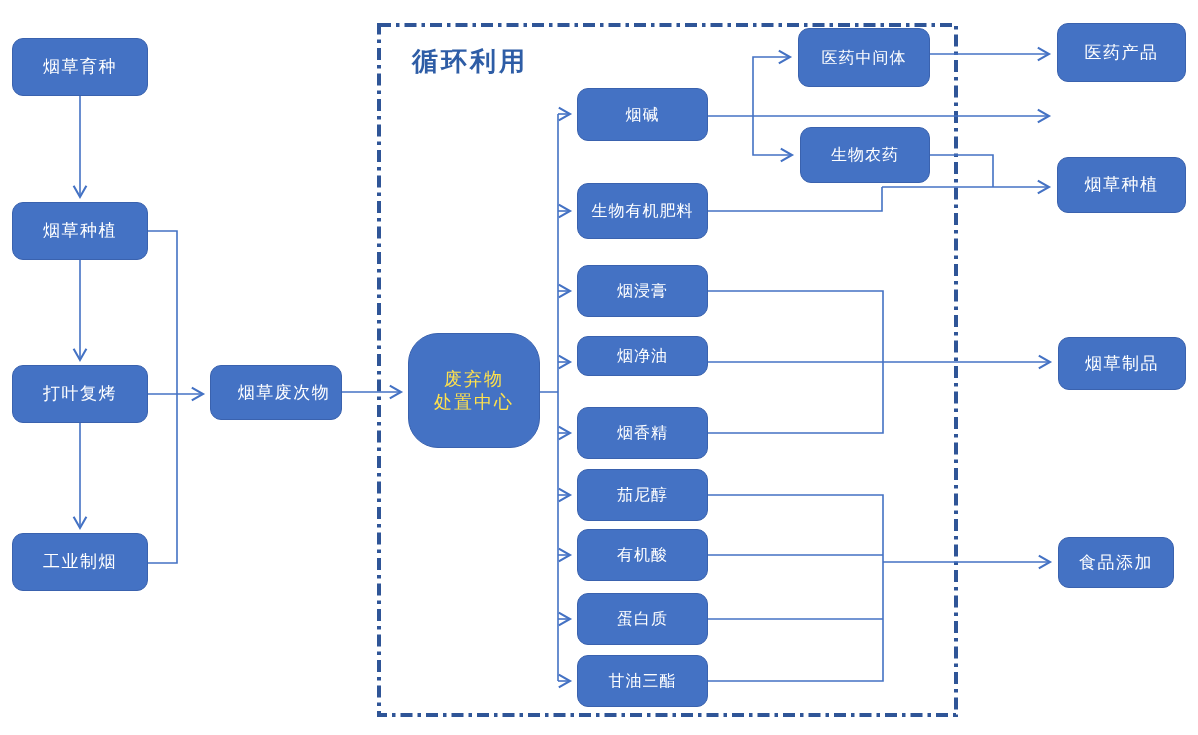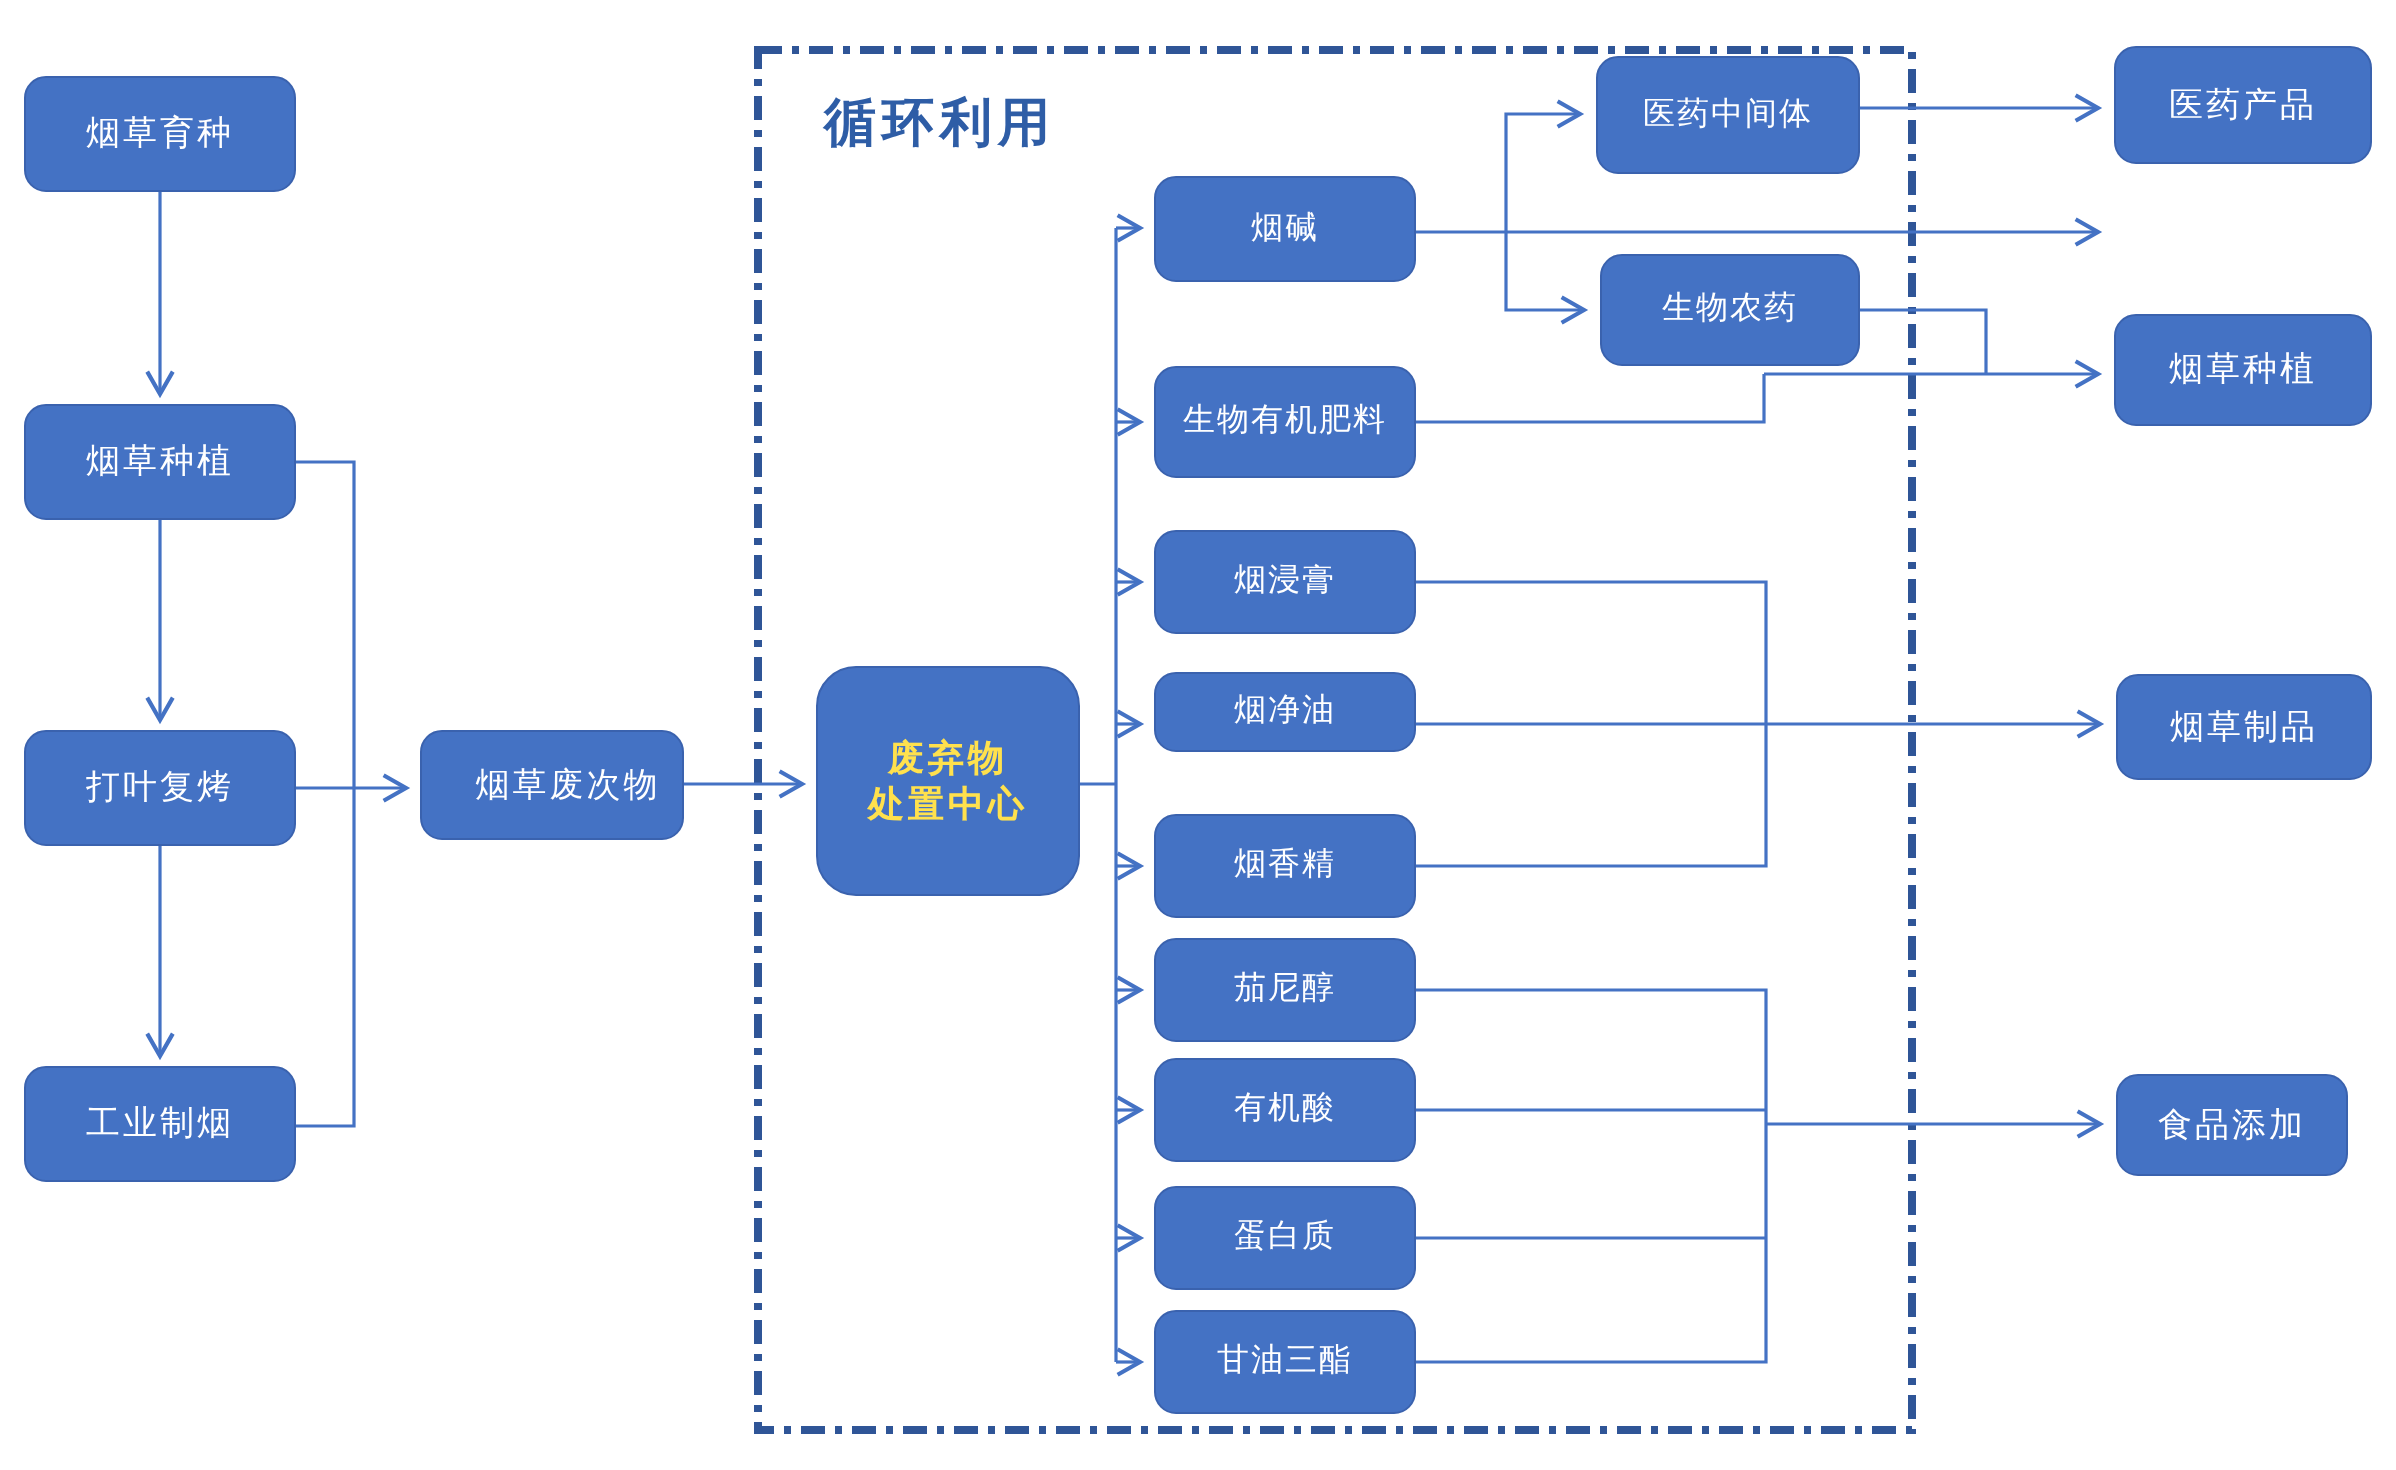--- a/index.html
+++ b/index.html
@@ -19,21 +19,21 @@
   .conn{stroke:var(--connector);fill:none;stroke-width:1.6px;}
   #arw path{stroke:var(--connector);fill:none;stroke-width:1.3px;}
   .dash-rect{stroke:var(--dashed);stroke-width:4px;fill:none;stroke-dasharray:12 5 3.5 5;}
   .node{
     position:absolute;background:var(--node-fill);border:1px solid var(--node-border);
     border-radius:11px;color:#fff;display:flex;align-items:center;justify-content:center;
     font-size:17px;letter-spacing:1.5px;text-align:center;line-height:1.25;
     box-sizing:border-box;white-space:pre-line;z-index:2;
   }
   .node.mid{font-size:16px;letter-spacing:1px;}
-  .node.big{border-radius:20px;color:var(--center-text);font-weight:bold;font-size:18px;letter-spacing:2px;}
+  .node.big{border-radius:30px;color:var(--center-text);font-weight:normal;font-size:18px;letter-spacing:2px;}
   .cycle-label{
     position:absolute;left:412px;top:44px;z-index:2;
     color:var(--cycle-label);font-size:26px;font-weight:bold;letter-spacing:3px;
   }
 </style>
 </head>
 <body>
 
 <div class="canvas">
 

